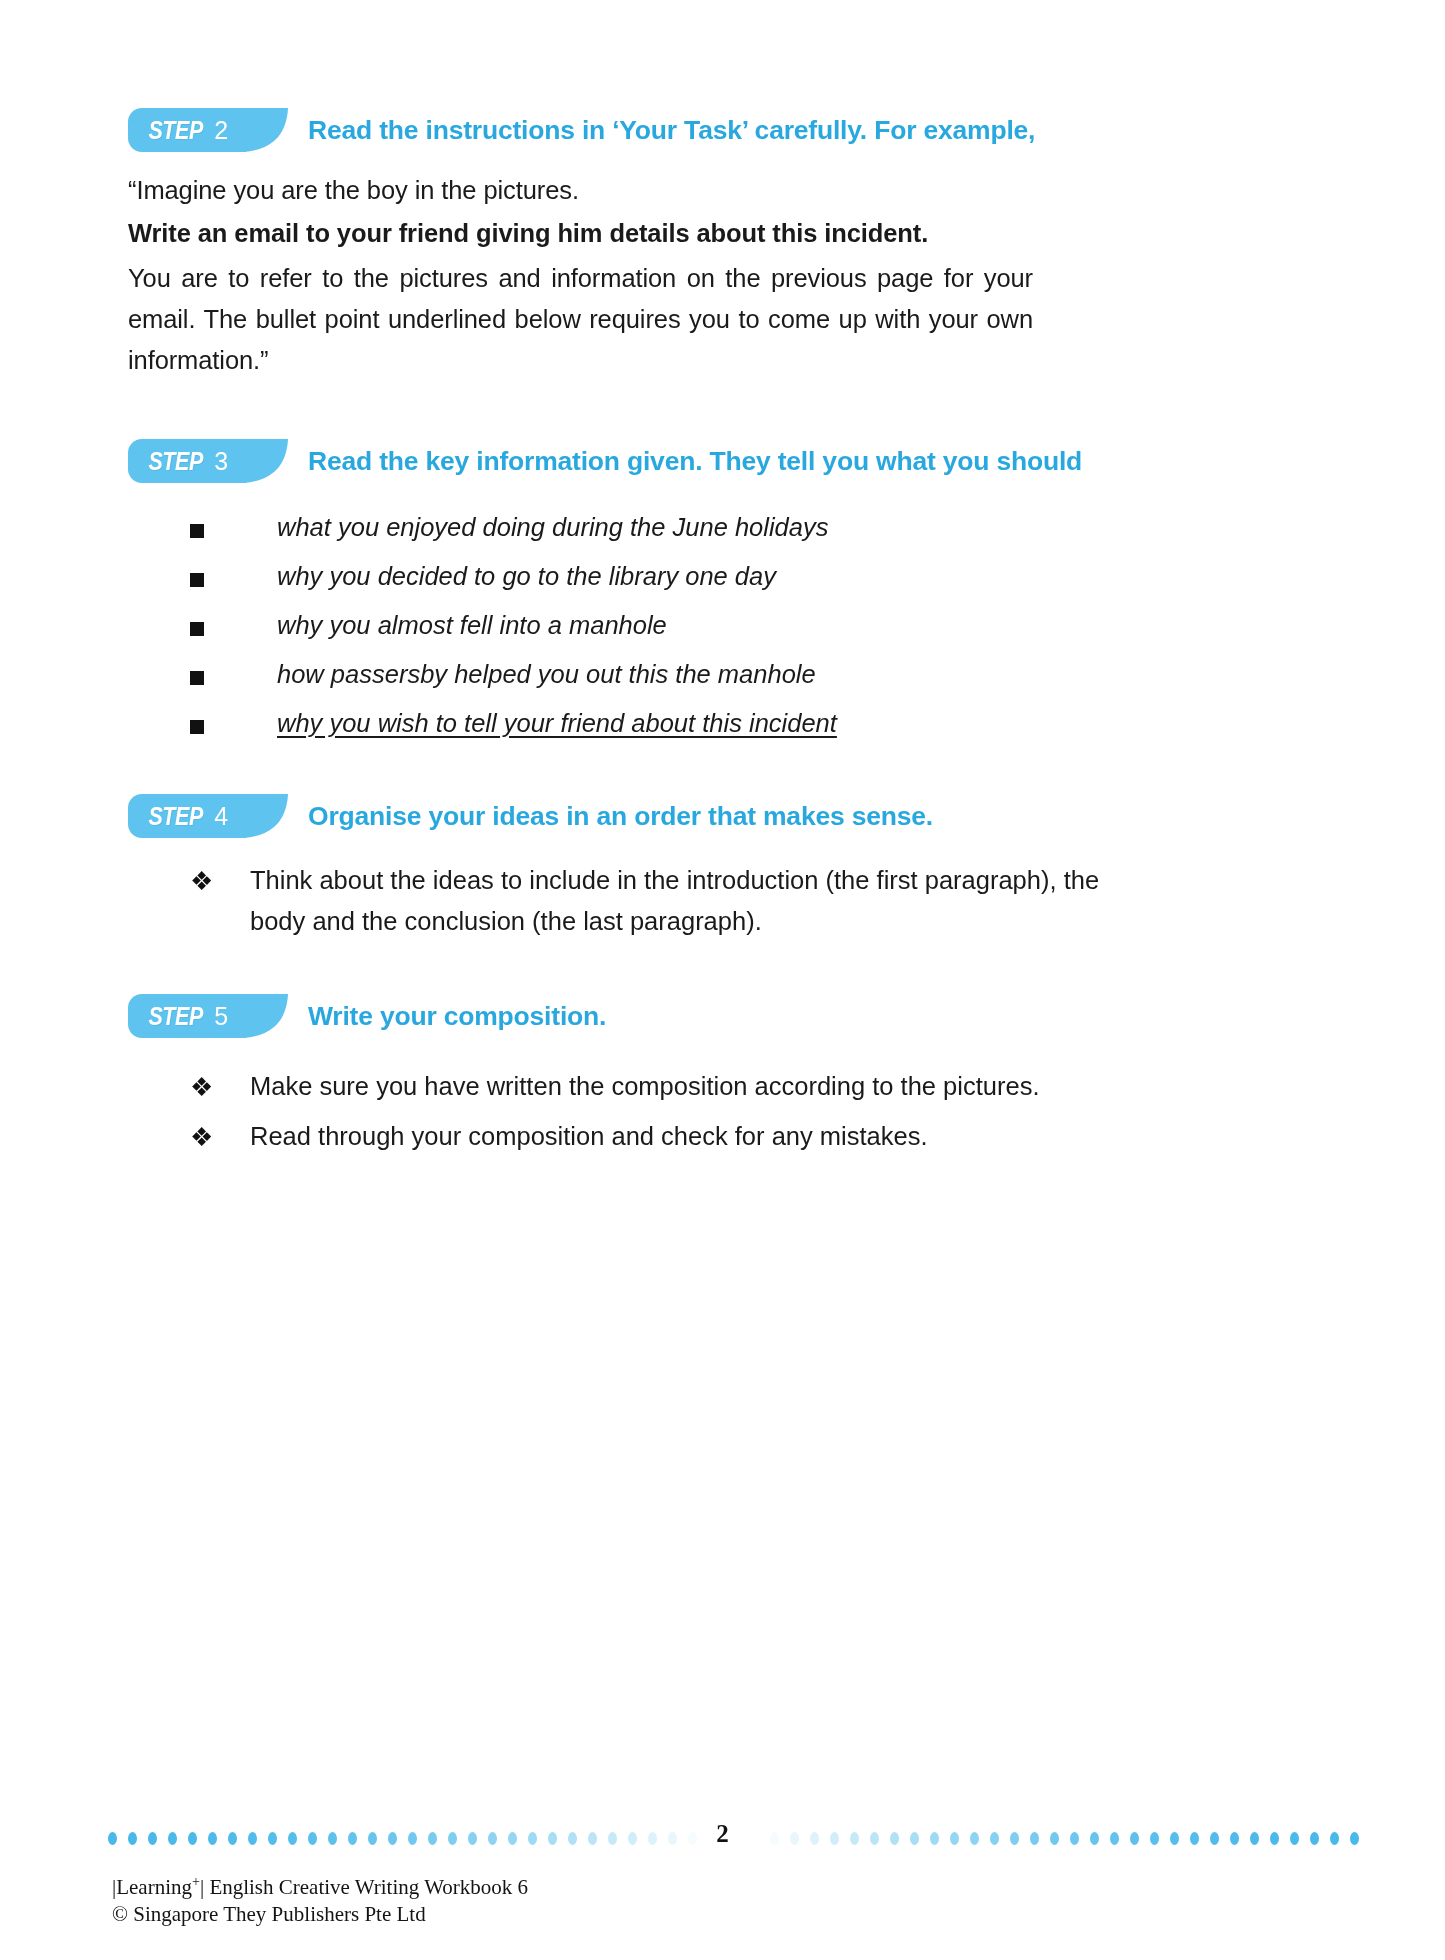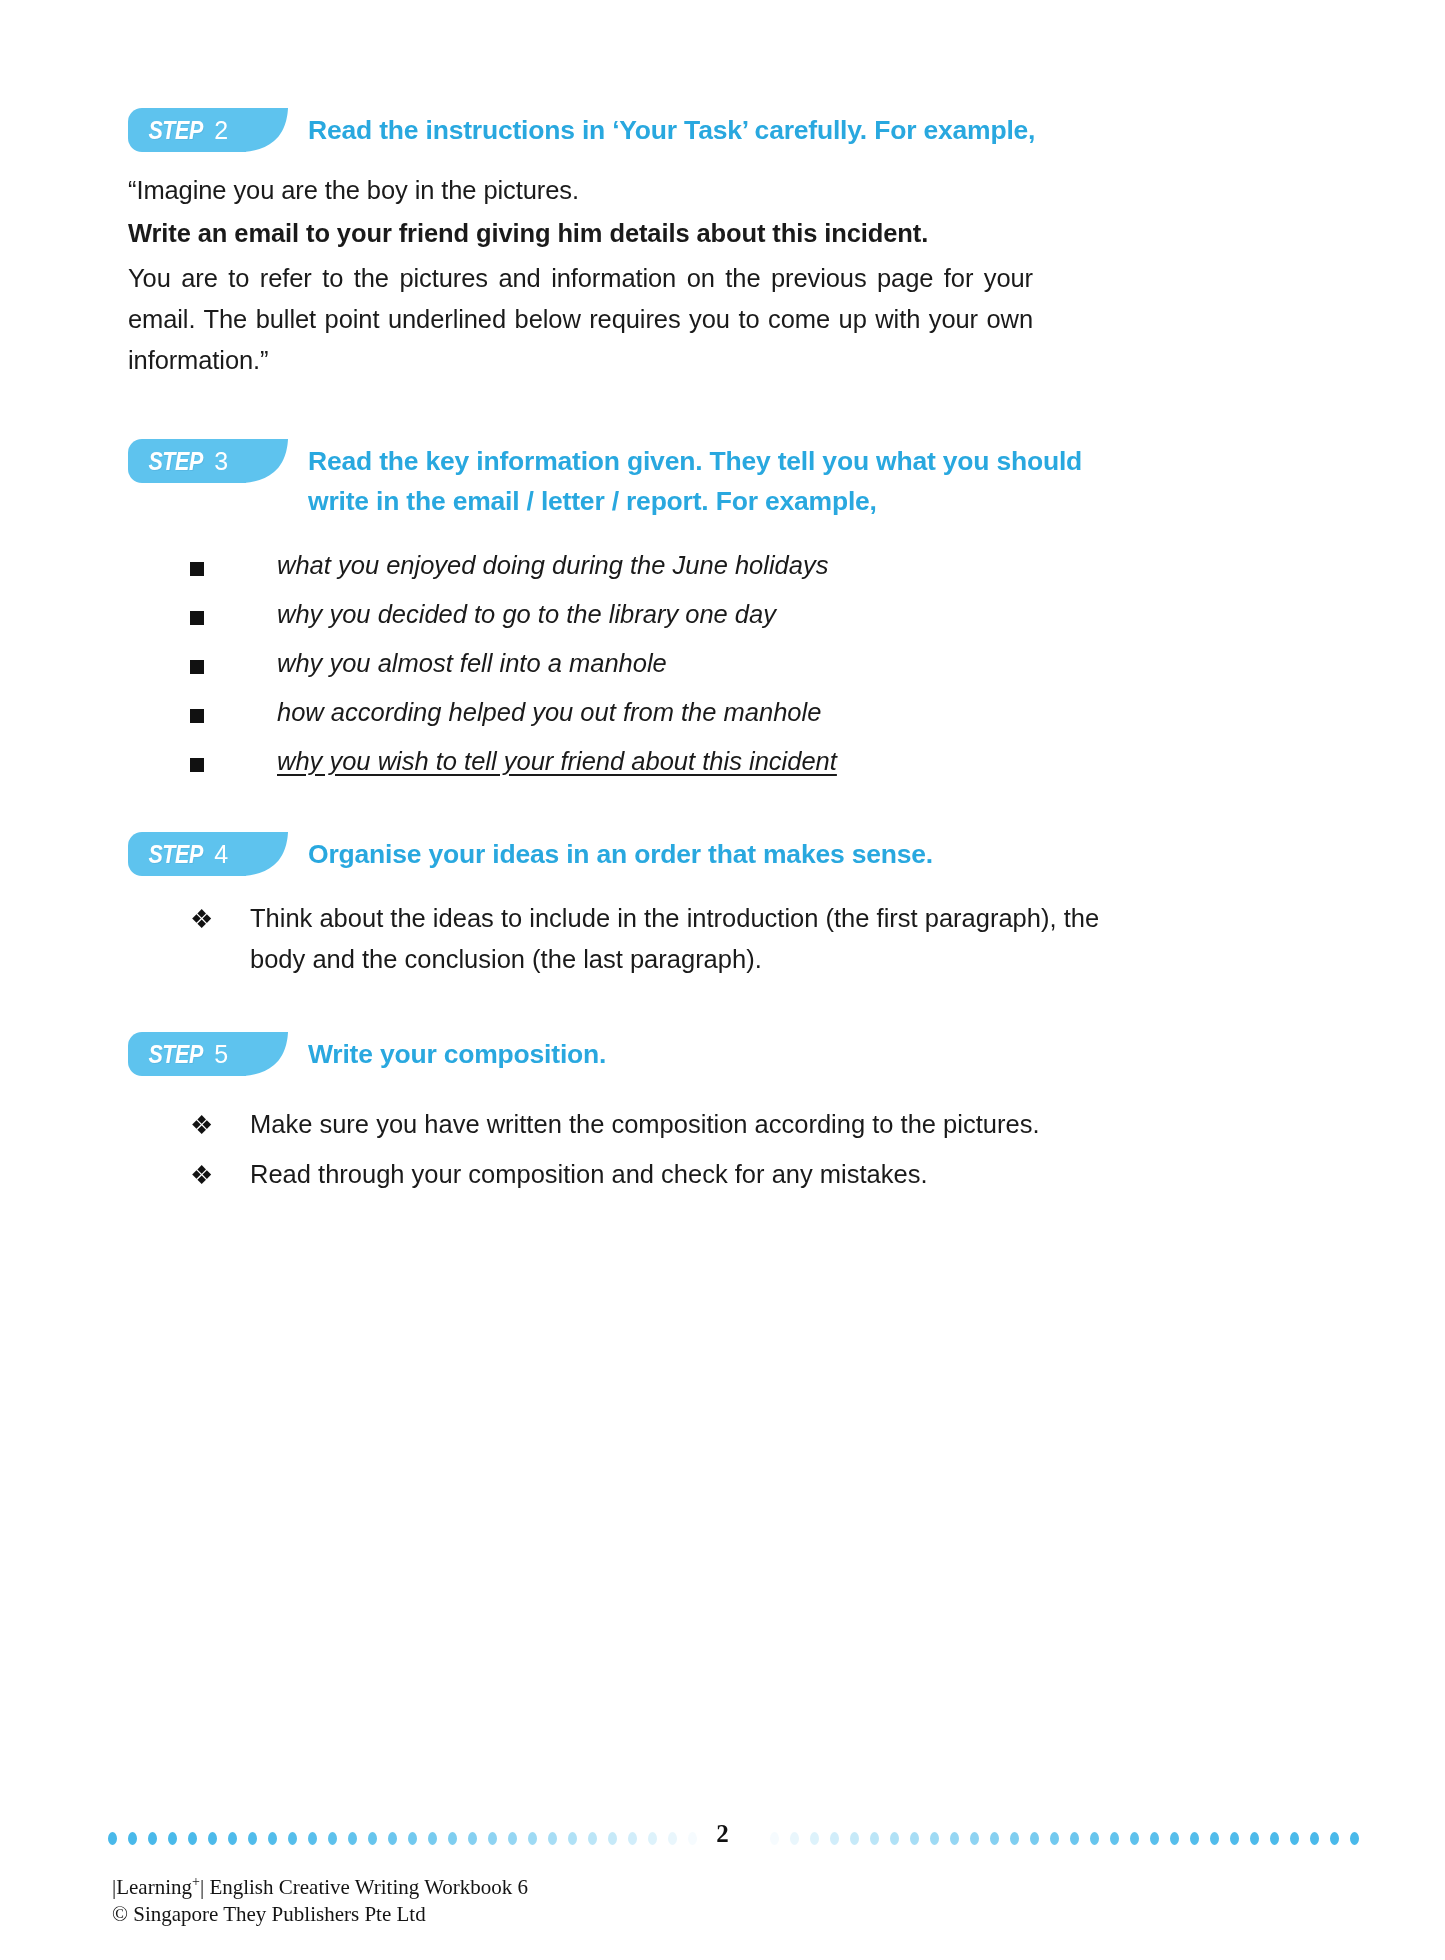--- a/index.html
+++ b/index.html
@@ -225,40 +225,39 @@
         <span class="badge-num">3</span>
       </div>
       <div class="badge-tail">
         <svg width="64" height="44" viewBox="0 0 64 44">
           <path d="M0,0 L44,0 C44,0 44,22 30,33 C22,40 11,43 0,44 Z" fill="#5ec3ee"></path>
         </svg>
       </div>
     </div>
     <div class="step-head">
       <span>Read the key information given. They tell you what you should</span>
-      <span class="l2">write in the email / letter / report. For example,</span>
     </div>
   </div>
 
   <ul class="blist" style="margin-top:26px; padding-left:190px; padding-right:120px;">
     <li class="bitem">
       <span class="sq-bullet"></span>
       <span class="bitem-text">what you enjoyed doing during the June holidays</span>
     </li>
     <li class="bitem">
       <span class="sq-bullet"></span>
       <span class="bitem-text">why you decided to go to the library one day</span>
     </li>
     <li class="bitem">
       <span class="sq-bullet"></span>
       <span class="bitem-text">why you almost fell into a manhole</span>
     </li>
     <li class="bitem">
       <span class="sq-bullet"></span>
-      <span class="bitem-text">how according helped you out from the manhole</span>
+      <span class="bitem-text">how passersby helped you out this the manhole</span>
     </li>
     <li class="bitem">
       <span class="sq-bullet"></span>
       <span class="bitem-text underline">why you wish to tell your friend about this incident</span>
     </li>
   </ul>
 
   <div class="step-row" style="margin-top:52px; padding-left:120px; padding-right:120px;">
     <div class="badge-wrap">
       <div class="badge">

